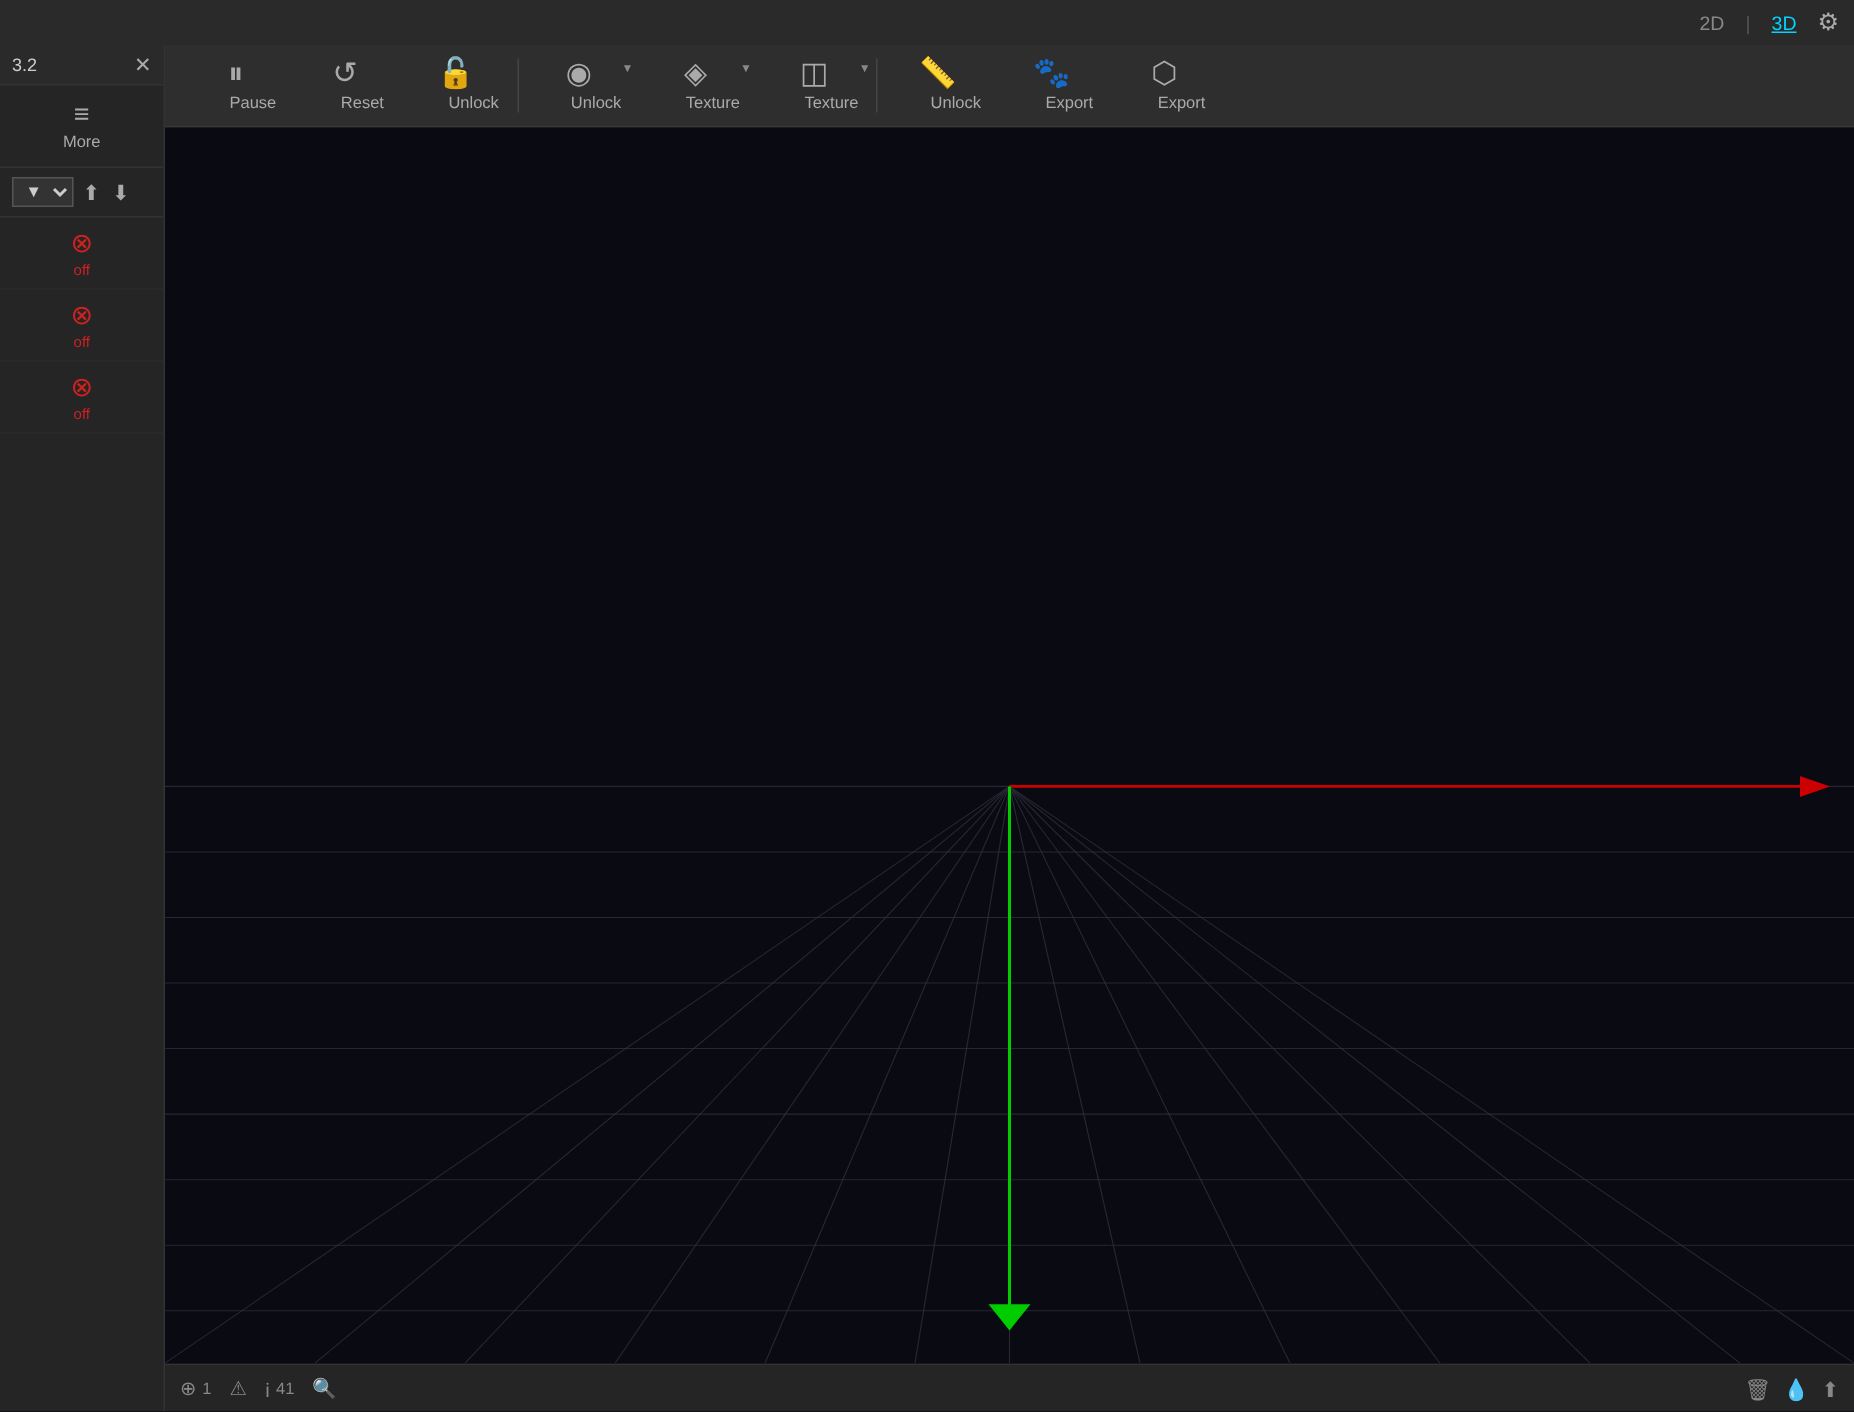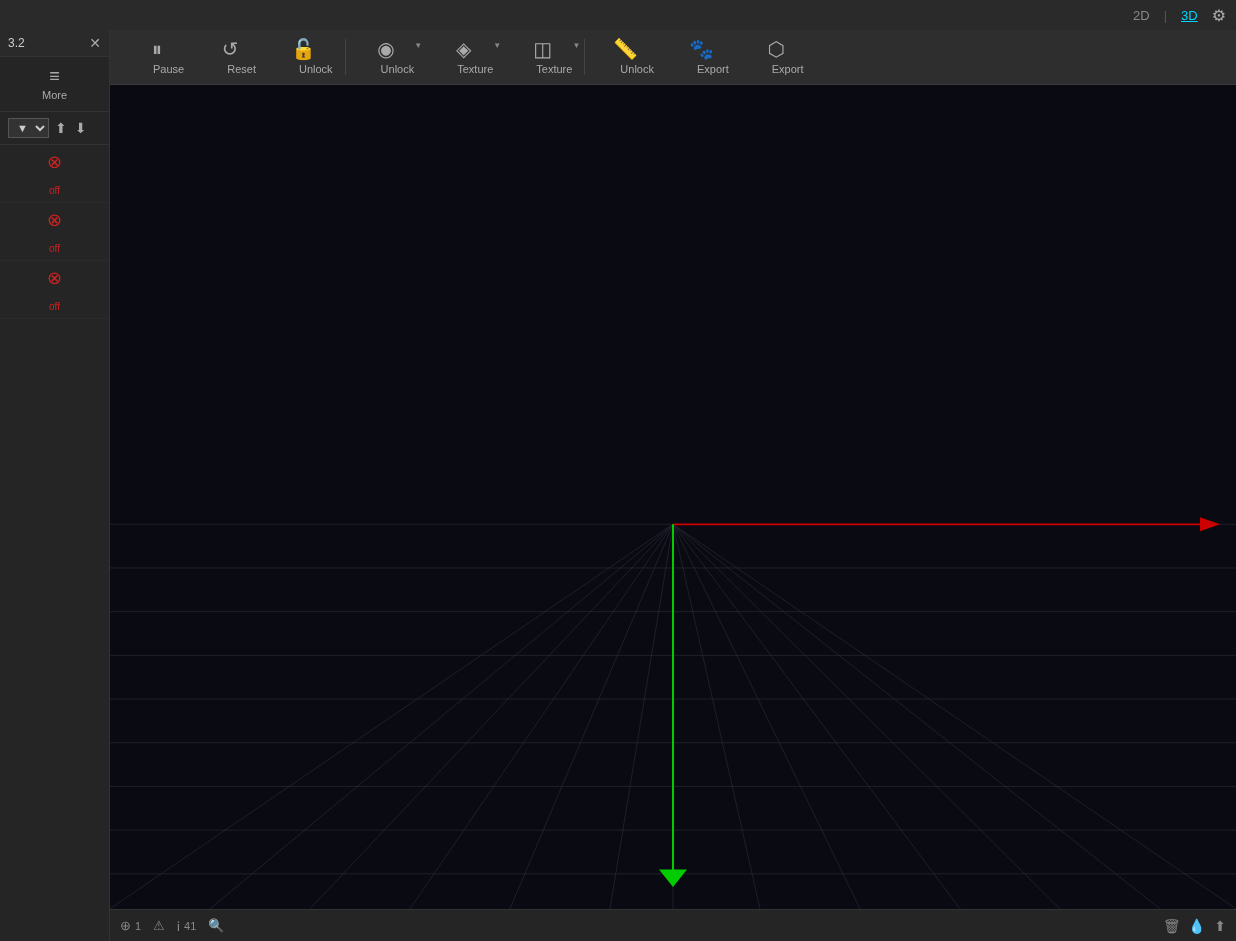--- a/index.html
+++ b/index.html
@@ -136,21 +136,21 @@
       padding: 6px 4px;
       border-bottom: 1px solid #2a2a2a;
     }
     .layer-link-icon {
       color: #cc2222;
       font-size: 18px;
     }
     .layer-off-label {
       color: #cc2222;
       font-size: 10px;
-      margin-top: 12px;
+      margin-top: 2px;
     }
 
     
     .toolbar {
       background: #2e2e2e;
       border-bottom: 1px solid #3a3a3a;
       display: flex;
       align-items: center;
       padding: 0 10px;
       height: 55px;

